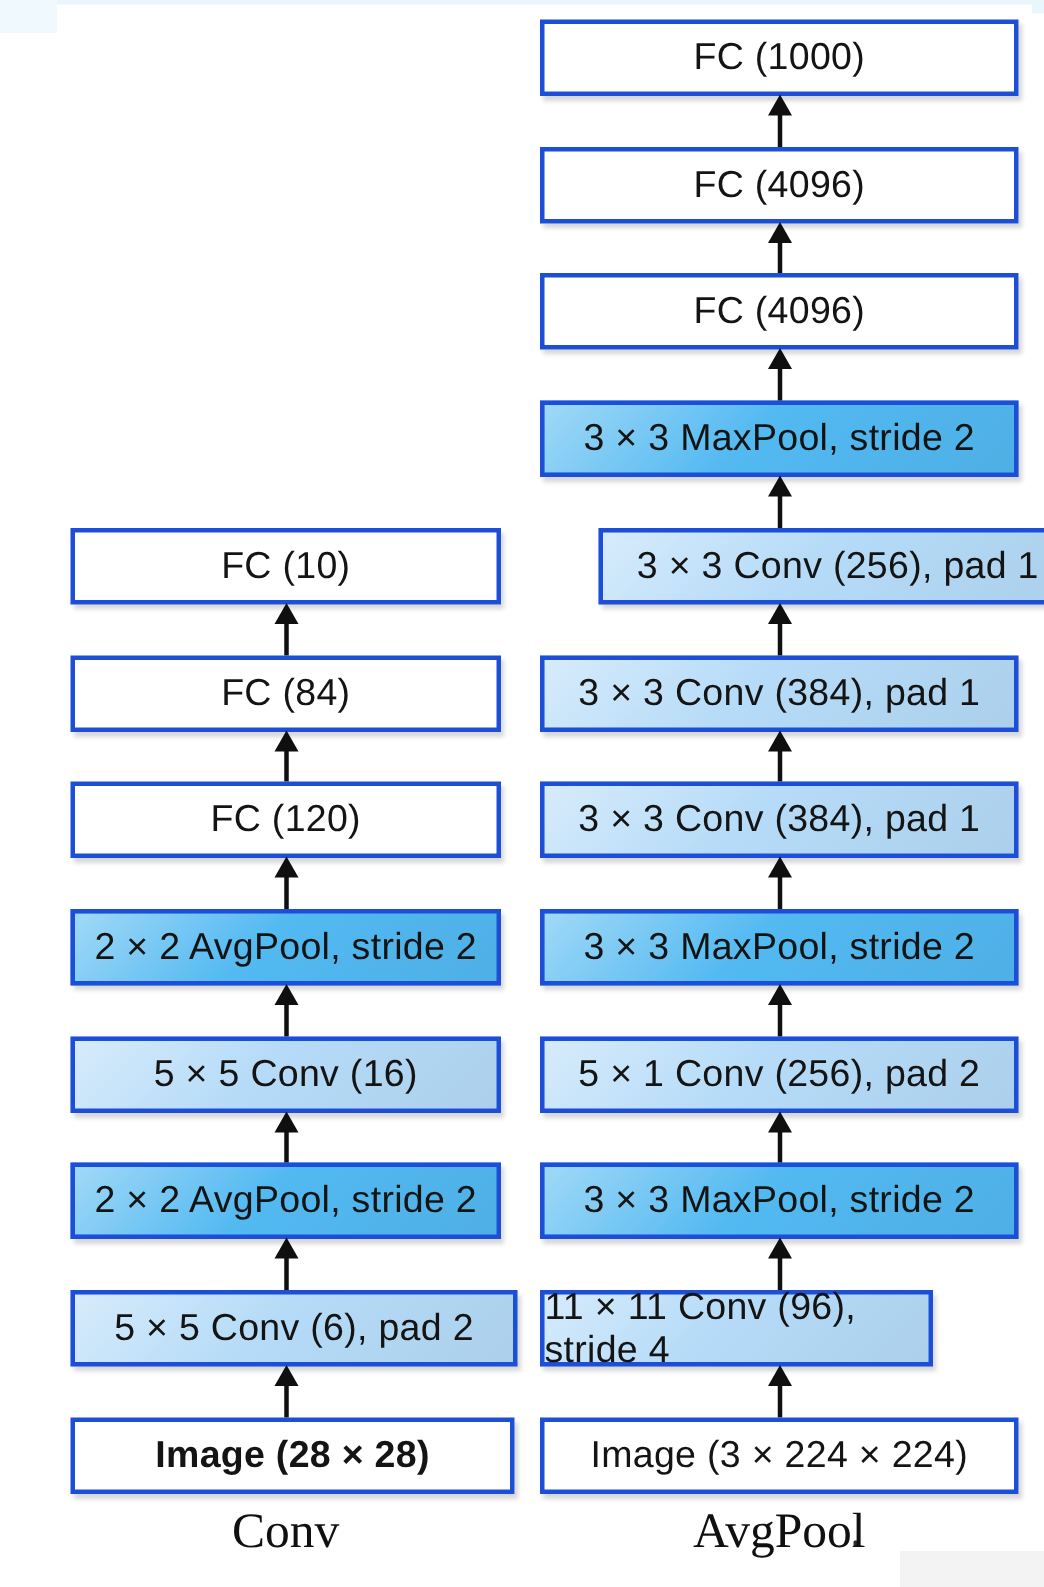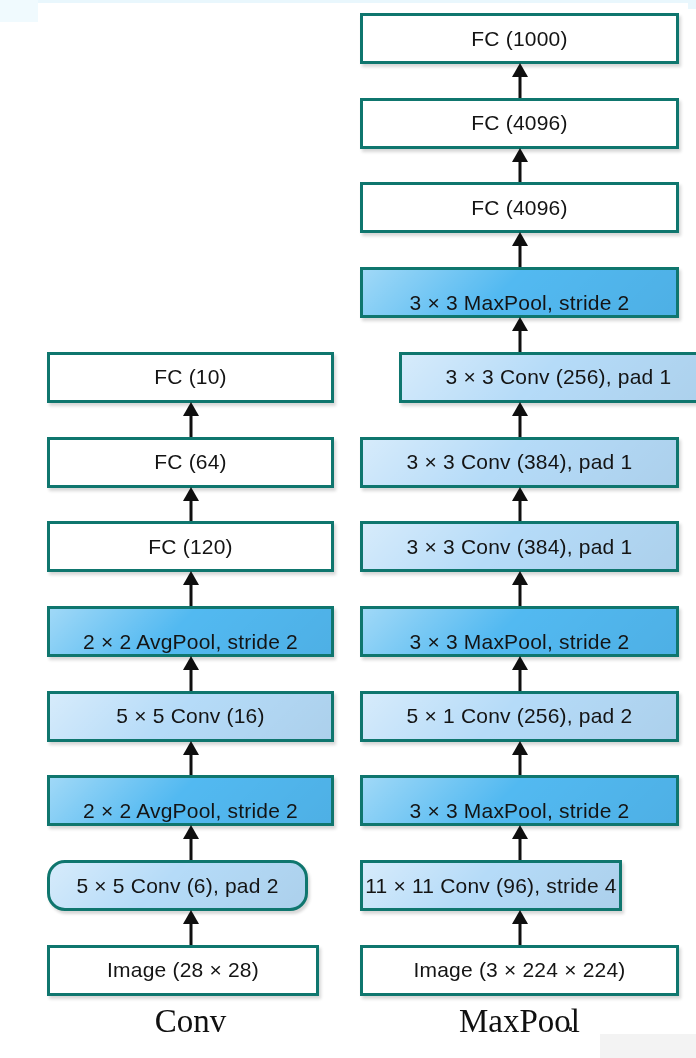--- a/index.html
+++ b/index.html
@@ -9,33 +9,33 @@
     overflow: hidden;
     position: relative;
     font-family: "Liberation Sans", sans-serif;
   }
   #canvas { position: absolute; inset: 0; }
 
   .layer-box {
     position: absolute;
     box-sizing: border-box;
     height: 51px;
-    border: 3px solid #0f766e;
+    border: 3px solid #1d4ed8;
     display: flex;
     align-items: center;
     justify-content: center;
-    font-size: 21px;
+    font-size: 25px;
     color: #141414;
     letter-spacing: 0.2px;
     box-shadow: 2px 3px 3px rgba(0,0,0,0.16);
     background-image: linear-gradient(135deg, rgba(255,255,255,0.45), rgba(255,255,255,0) 45%, rgba(0,0,0,0.05));
   }
   .layer-box.fc, .layer-box.io { background-color: var(--io-fill); background-image: none; }
   .layer-box.conv { background-color: var(--conv-fill); }
-  .layer-box.pool { background-color: var(--pool-fill); align-items: flex-end; }
+  .layer-box.pool { background-color: var(--pool-fill); }
 
   .arrow { position: absolute; width: 18px; }
   .arrow .stem {
     position: absolute; left: 50%; transform: translateX(-50%);
     top: 11px; bottom: -2px; width: 3px; background: #0f0f0f;
   }
   .arrow .head {
     position: absolute; left: 50%; transform: translateX(-50%);
     top: -1px; width: 0; height: 0;
     border-left: 8px solid transparent;
@@ -71,21 +71,21 @@
   <div class="artifact stray-dot"></div>
 <div>
       <div class="layer-box fc" style="left: 47px; top: 351.8px; width: 287px; text-align: center;">
         <span>FC (10)</span>
       </div>
       <div class="arrow" style="left: 181.5px; top: 402.8px; height: 33.7px;">
         <div class="stem"></div>
         <div class="head"></div>
       </div>
       <div class="layer-box fc" style="left: 47px; top: 436.5px; width: 287px;">
-        <span>FC (64)</span>
+        <span>FC (84)</span>
       </div>
       <div class="arrow" style="left: 181.5px; top: 487.5px; height: 33.7px;">
         <div class="stem"></div>
         <div class="head"></div>
       </div>
       <div class="layer-box fc" style="left: 47px; top: 521.2px; width: 287px;">
         <span>FC (120)</span>
       </div>
       <div class="arrow" style="left: 181.5px; top: 572.2px; height: 33.7px;">
         <div class="stem"></div>
@@ -105,28 +105,28 @@
         <div class="stem"></div>
         <div class="head"></div>
       </div>
       <div class="layer-box pool" style="left: 47px; top: 775.3px; width: 287px;">
         <span>2 × 2 AvgPool, stride 2</span>
       </div>
       <div class="arrow" style="left: 181.5px; top: 826.3px; height: 33.7px;">
         <div class="stem"></div>
         <div class="head"></div>
       </div>
-      <div class="layer-box conv" style="left: 47px; top: 860px; width: 261px; border-radius: 18px;">
+      <div class="layer-box conv" style="left: 47px; top: 860px; width: 298px;">
         <span>5 × 5 Conv (6), pad 2</span>
       </div>
       <div class="arrow" style="left: 181.5px; top: 911px; height: 33.7px;">
         <div class="stem"></div>
         <div class="head"></div>
       </div>
-      <div class="layer-box io" style="left: 47px; top: 944.7px; width: 272px;">
+      <div class="layer-box io" style="left: 47px; top: 944.7px; width: 296px; font-weight: bold;">
         <span>Image (28 × 28)</span>
       </div>
       <div class="col-label" style="left: 47px; width: 287px; top: 999px;">Conv</div>
     </div>
     <div>
       <div class="layer-box fc" style="left: 360px; top: 13px; width: 319px;">
         <span>FC (1000)</span>
       </div>
       <div class="arrow" style="left: 510.5px; top: 64px; height: 33.7px;">
         <div class="stem"></div>
@@ -198,15 +198,15 @@
       <div class="layer-box conv" style="left: 360px; top: 860px; width: 262px;">
         <span>11 × 11 Conv (96), stride 4</span>
       </div>
       <div class="arrow" style="left: 510.5px; top: 911px; height: 33.7px;">
         <div class="stem"></div>
         <div class="head"></div>
       </div>
       <div class="layer-box io" style="left: 360px; top: 944.7px; width: 319px; text-align: right;">
         <span>Image (3 × 224 × 224)</span>
       </div>
-      <div class="col-label" style="left: 360px; width: 319px; top: 999px;">MaxPool</div>
+      <div class="col-label" style="left: 360px; width: 319px; top: 999px;">AvgPool</div>
     </div>
   </div>
 
 </body></html>

